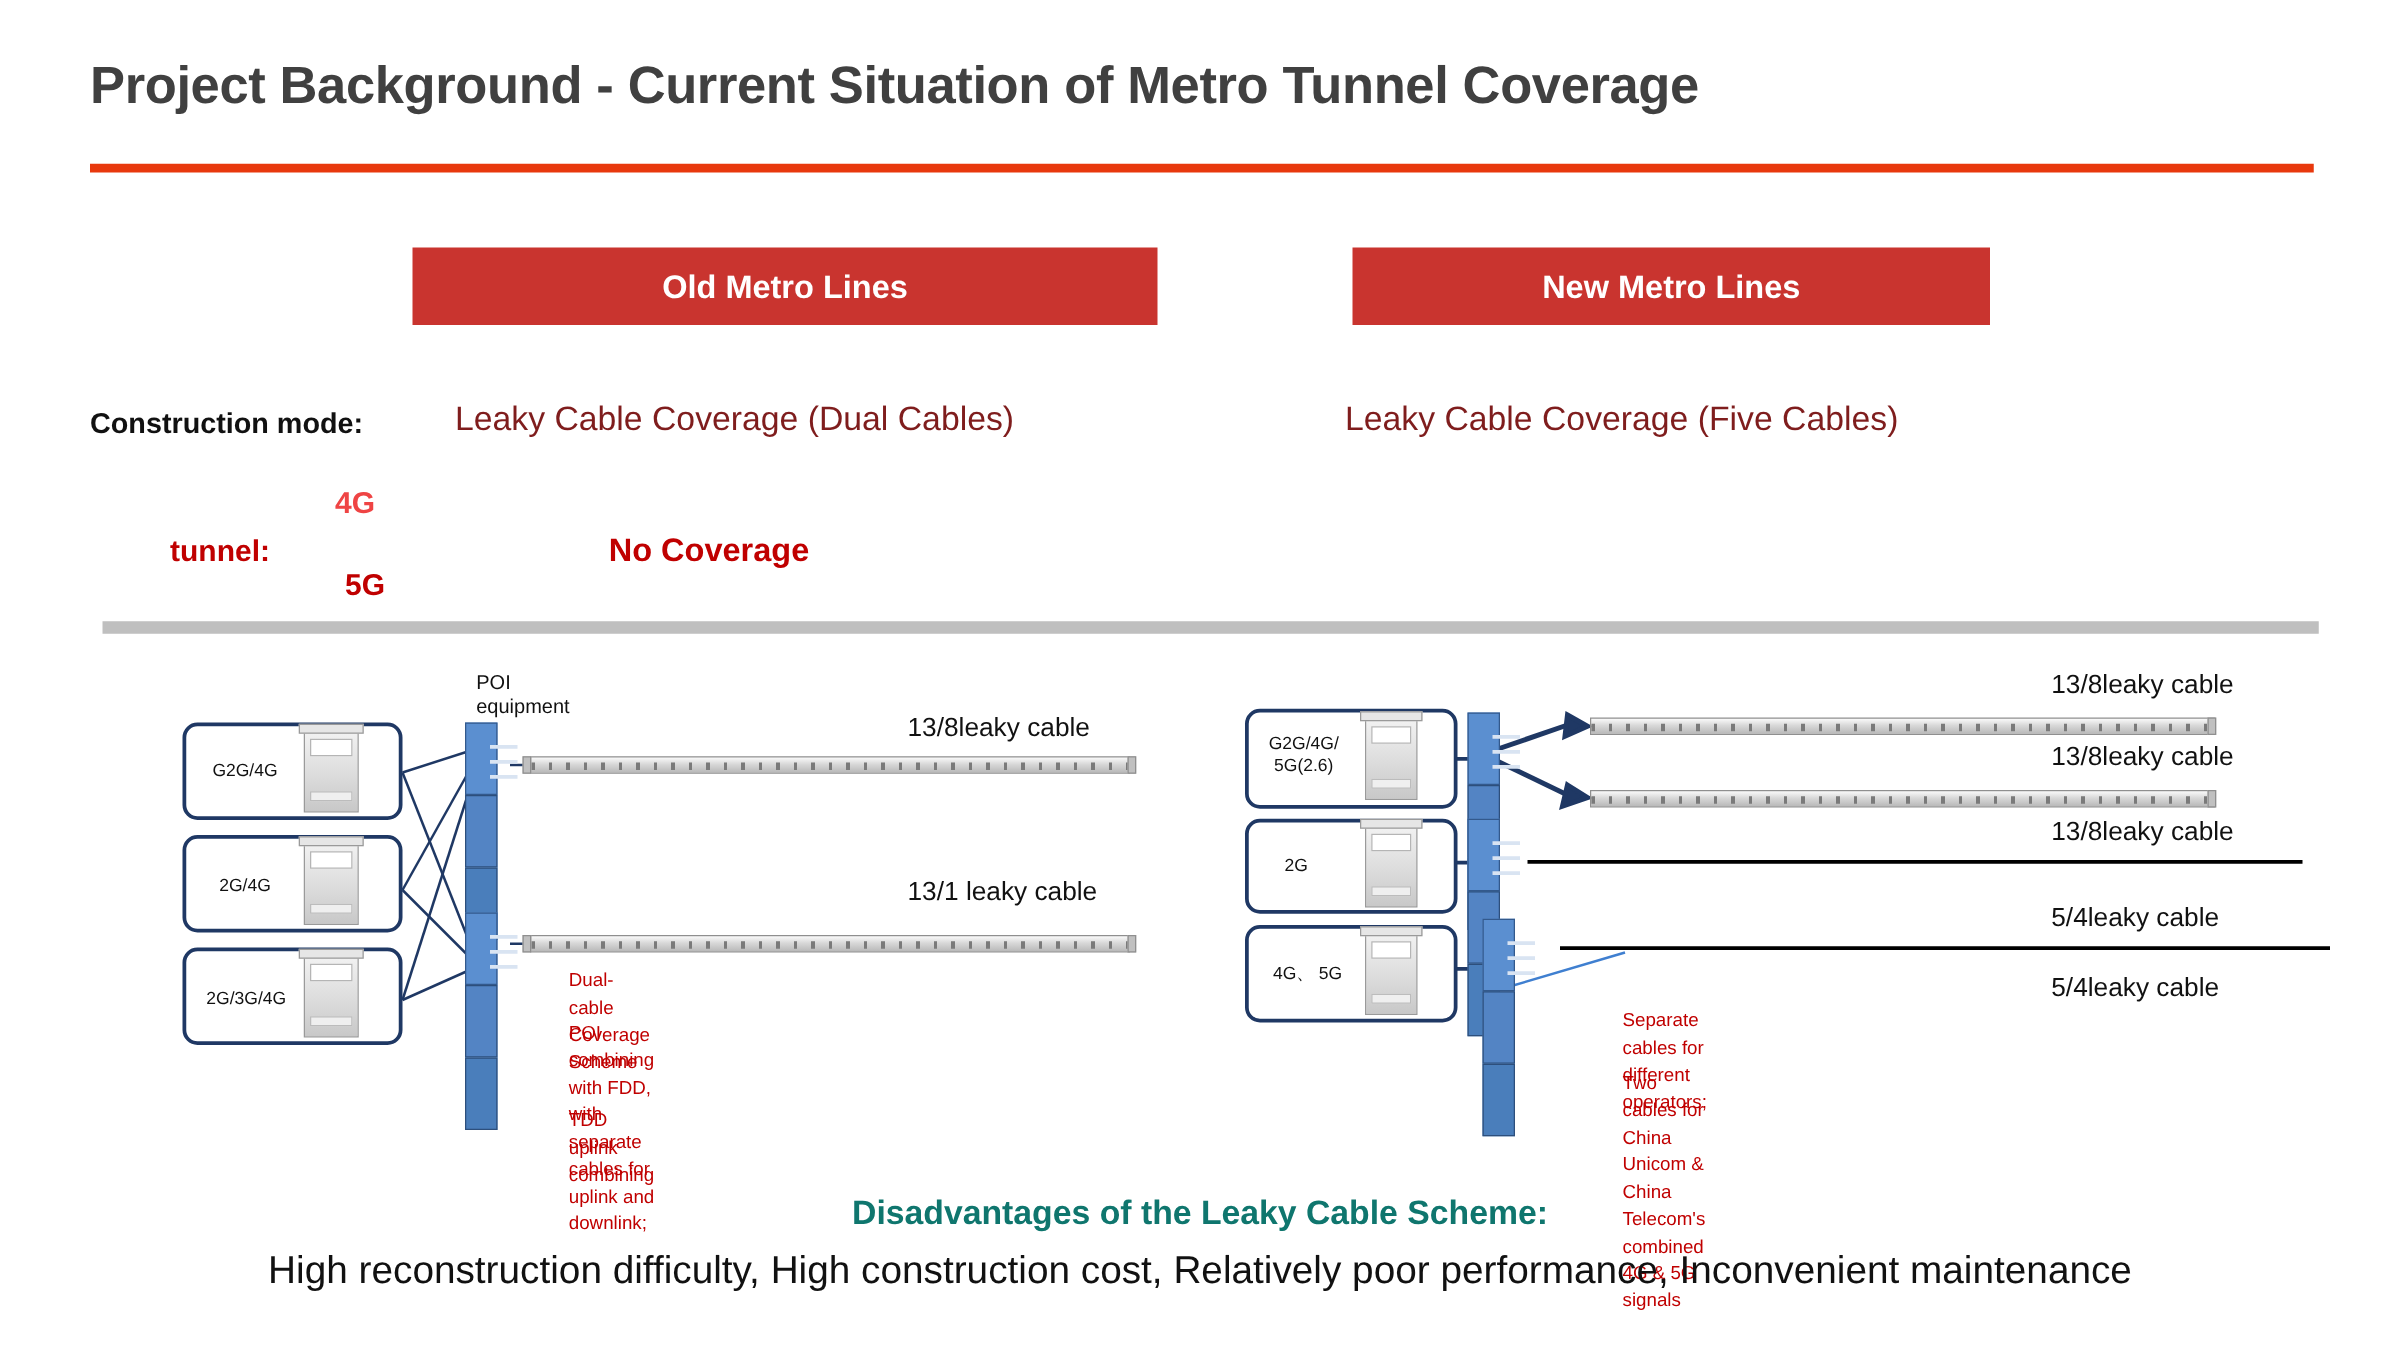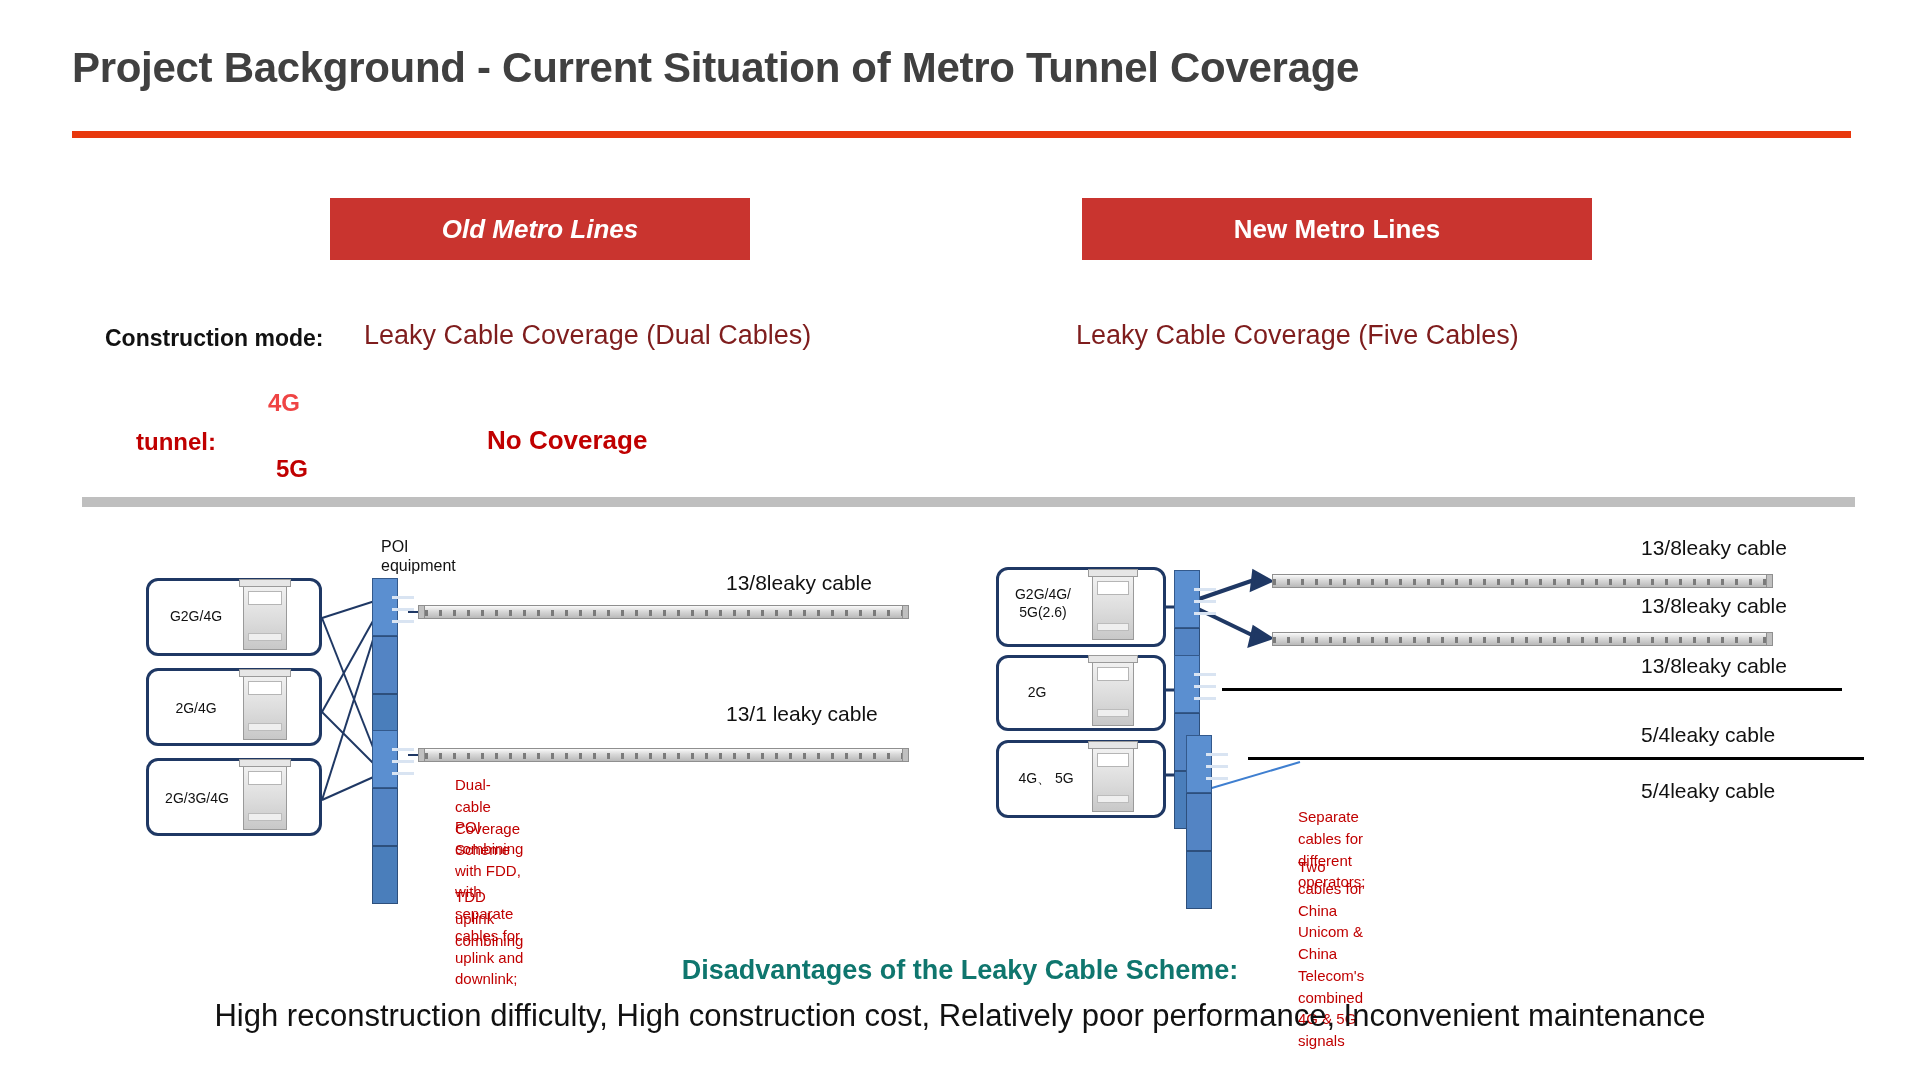--- a/index.html
+++ b/index.html
@@ -45,33 +45,32 @@
     position: absolute;
     background: #c9342f;
     color: #ffffff;
     font-size: 26px;
     font-weight: bold;
     display: flex;
     align-items: center;
     justify-content: center;
     text-align: center;
   }
-  #hdr-old { left: 330px; top: 198px; width: 420px; height: 62px; font-style: italic; }
+  #hdr-old { left: 330px; top: 198px; width: 596px; height: 62px; }
   #hdr-new { left: 1082px; top: 198px; width: 510px; height: 62px; }
 
   
   .lbl-construction {
     position: absolute;
     left: 72px;
     top: 325px;
     font-size: 23px;
     font-weight: bold;
     color: #111111;
     white-space: nowrap;
-    margin-left: 33px;
   }
   .mode-text {
     position: absolute;
     font-size: 27px;
     color: #7f1d1d;
     white-space: nowrap;
   }
   #mode-old { left: 364px; top: 320px; }
   #mode-new { left: 1076px; top: 320px; }
 

